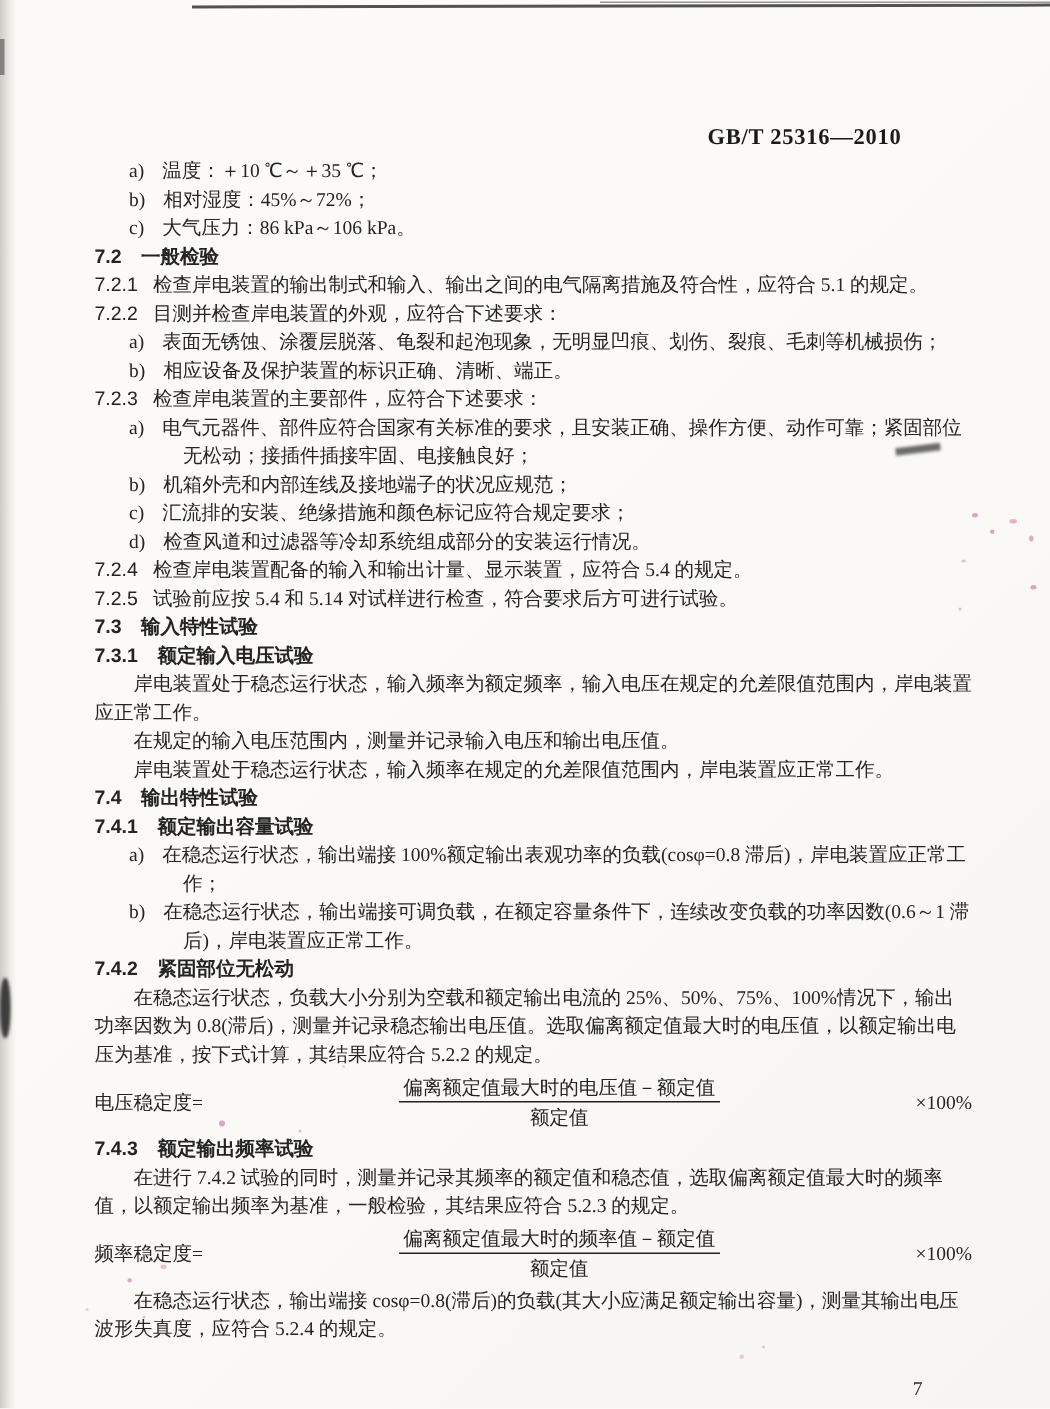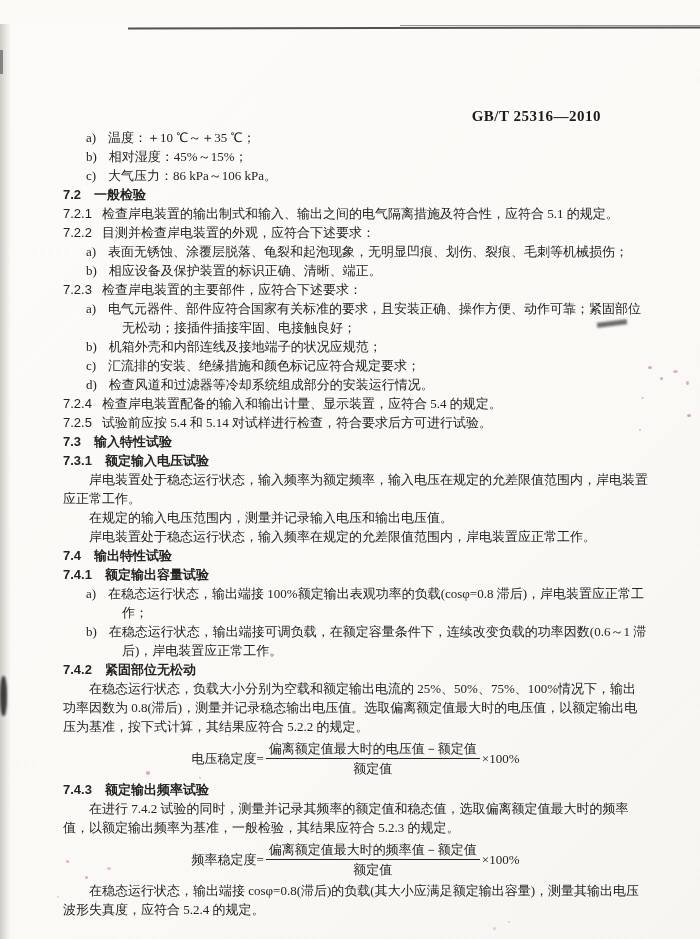--- a/index.html
+++ b/index.html
@@ -2,42 +2,42 @@
 <html><head>
 <meta charset="utf-8">
 <style>
   html,body{margin:0;padding:0}
   body{
     width:700px;height:939px;position:relative;overflow:hidden;
     background:#fbfaf7;
     font-family:"Liberation Serif",serif;
     color:#242424;
   }
-  .page{position:absolute;inset:0;background:linear-gradient(135deg,#fcfbf9 0%,#faf9f6 60%,#f6f5f1 100%);margin-top:24px;}
+  .page{position:absolute;inset:0;background:linear-gradient(135deg,#fcfbf9 0%,#faf9f6 60%,#f6f5f1 100%);}
   
   .top-line{position:absolute;top:3px;left:128px;width:575px;height:2px;background:#343434;transform:rotate(-0.12deg);opacity:.85}
   .top-line2{position:absolute;top:1px;left:400px;width:300px;height:1px;background:#555;opacity:.6}
   .left-band{position:absolute;left:0;top:0;width:11px;height:100%;
     background:linear-gradient(90deg,#ccc9c4 0%,#e9e7e2 55%,rgba(240,238,234,0) 100%);opacity:.95}
   .left-tick{position:absolute;left:0;top:26px;width:3px;height:24px;background:#6f6f6f;opacity:.8}
   .left-blob{position:absolute;left:0;top:652px;width:7px;height:40px;background:#3d3d3d;border-radius:45%;filter:blur(1px)}
   .right-smudge{position:absolute;left:597px;top:297px;width:30px;height:5px;background:#474747;filter:blur(1px);transform:rotate(-7deg);opacity:.8}
   .speck{position:absolute;border-radius:50%}
   
   .header{position:absolute;top:84px;left:0;width:601px;text-align:right;
     font-weight:bold;font-size:15px;letter-spacing:.5px;color:#1b1b1b}
   .content{position:absolute;top:104px;left:63px;width:585px;font-size:13px;line-height:19px}
   .content p{margin:0}
   .heading{font-family:"Liberation Sans",sans-serif;font-weight:700;font-size:13px}
   .heading .clause-number{margin-right:13px}
   .clause .clause-number{font-family:"Liberation Sans",sans-serif;font-weight:400;margin-right:10px}
   .list-item{padding-left:59px;text-indent:-36px}
   .list-item .label{margin-right:12px}
   .para{text-indent:26px}
-  .formula{height:42px;display:flex;align-items:center;justify-content:center;margin:1px 0}
+  .formula{height:42px;display:flex;align-items:center;justify-content:space-between;margin:1px 0}
   .frac{display:inline-block;text-align:center;line-height:17px;margin:0 2px}
   .frac .fnum{display:block;border-bottom:1.4px solid #222;padding:0 3px 1px}
   .frac .fden{display:block;padding-top:1px}
   .page-number{position:absolute;left:0;top:918px;width:615px;text-align:right;font-size:13px;color:#2a2a2a}
 </style>
 </head>
 <body>
 
 <div class="page">
 
@@ -67,21 +67,21 @@
     <i class="speck" style="left:57px;top:872px;width:2px;height:2px;background:#d77fb4;opacity:.4"></i>
     <i class="speck" style="left:95px;top:877px;width:2px;height:2px;background:#b94f93;opacity:.35"></i>
     <i class="speck" style="left:493px;top:903px;width:3px;height:3px;background:#d77fb4;opacity:.4"></i>
     <i class="speck" style="left:508px;top:897px;width:2px;height:2px;background:#c75fa0;opacity:.35"></i>
   </div>
 
   <div class="header">GB/T 25316—2010</div>
 
   <div class="content">
       <p class="list-item"><span class="label">a)</span><span class="list-text">温度：＋10 ℃～＋35 ℃；</span></p>
-      <p class="list-item"><span class="label">b)</span><span class="list-text">相对湿度：45%～15%；</span></p>
+      <p class="list-item"><span class="label">b)</span><span class="list-text">相对湿度：45%～72%；</span></p>
       <p class="list-item"><span class="label">c)</span><span class="list-text">大气压力：86 kPa～106 kPa。</span></p>
       <p class="heading"><span class="clause-number">7.2</span><span class="clause-title">一般检验</span></p>
       <p class="clause"><span class="clause-number">7.2.1</span><span class="clause-text">检查岸电装置的输出制式和输入、输出之间的电气隔离措施及符合性，应符合 5.1 的规定。</span></p>
       <p class="clause"><span class="clause-number">7.2.2</span><span class="clause-text">目测并检查岸电装置的外观，应符合下述要求：</span></p>
       <p class="list-item"><span class="label">a)</span><span class="list-text">表面无锈蚀、涂覆层脱落、龟裂和起泡现象，无明显凹痕、划伤、裂痕、毛刺等机械损伤；</span></p>
       <p class="list-item"><span class="label">b)</span><span class="list-text">相应设备及保护装置的标识正确、清晰、端正。</span></p>
       <p class="clause"><span class="clause-number">7.2.3</span><span class="clause-text">检查岸电装置的主要部件，应符合下述要求：</span></p>
       <p class="list-item"><span class="label">a)</span><span class="list-text">电气元器件、部件应符合国家有关标准的要求，且安装正确、操作方便、动作可靠；紧固部位无松动；接插件插接牢固、电接触良好；</span></p>
       <p class="list-item"><span class="label">b)</span><span class="list-text">机箱外壳和内部连线及接地端子的状况应规范；</span></p>
       <p class="list-item"><span class="label">c)</span><span class="list-text">汇流排的安装、绝缘措施和颜色标记应符合规定要求；</span></p>

